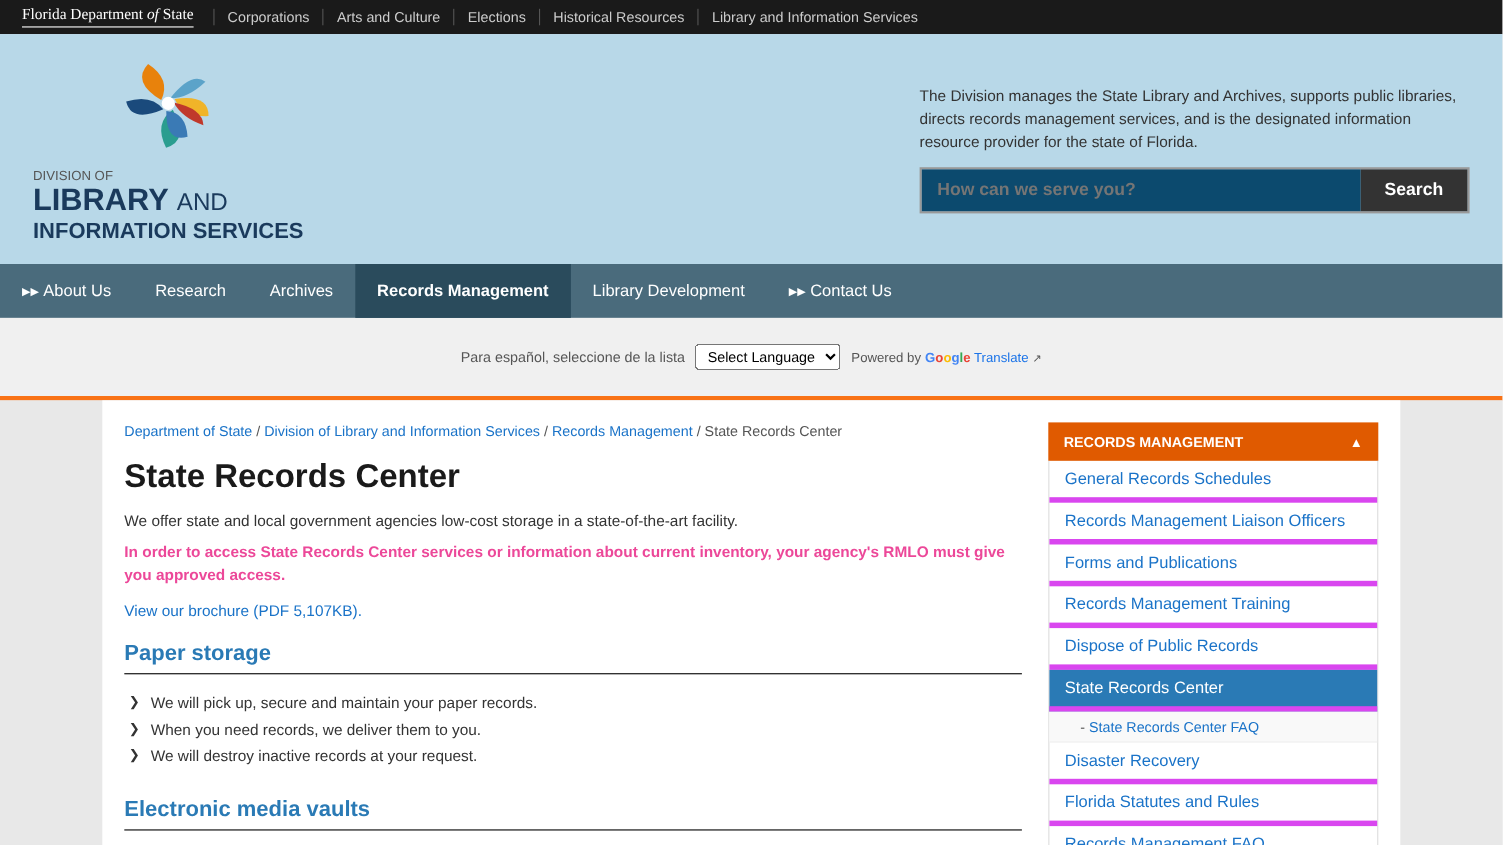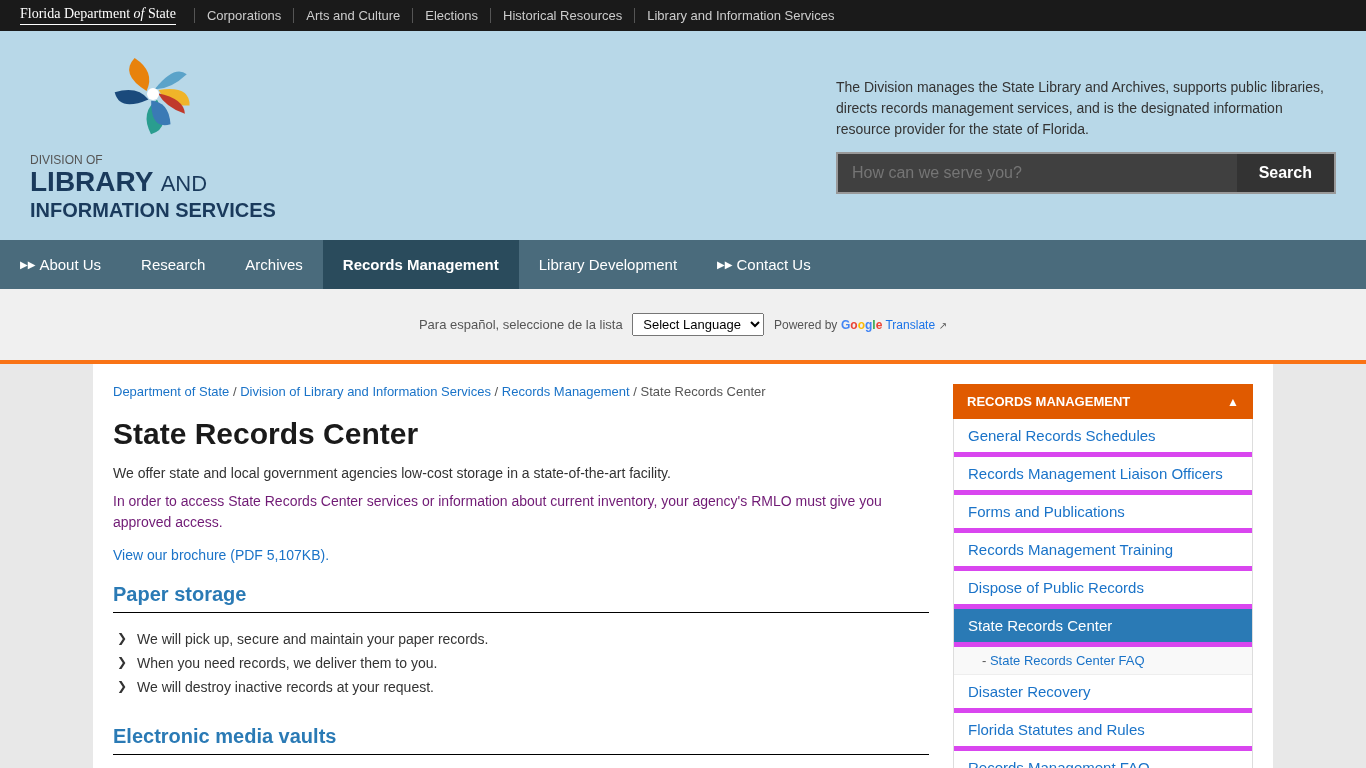--- a/index.html
+++ b/index.html
@@ -93,21 +93,22 @@
       display: flex;
       border: 2px solid #999;
     }
     .search-bar input {
       flex: 1;
       padding: 10px 14px;
       font-size: 16px;
       color: #aaa;
       border: none;
       outline: none;
-      background: #404040;
+      background: #0c4a6e;
+      font-weight: bold;
     }
     .search-bar button {
       background: #333;
       color: #fff;
       border: none;
       padding: 10px 22px;
       font-size: 16px;
       cursor: pointer;
       font-weight: bold;
     }
@@ -190,22 +191,22 @@
       color: #1a1a1a;
       margin-bottom: 14px;
     }
     .intro-text {
       font-size: 14px;
       color: #333;
       margin-bottom: 10px;
     }
     .access-notice {
       font-size: 14px;
-      font-weight: normal;
-      color: #701a75;
+      font-weight: bold;
+      color: #ec4899;
       margin-bottom: 14px;
       line-height: 1.5;
     }
     .brochure-link a {
       color: #1a73c8;
       text-decoration: none;
       font-size: 14px;
     }
 
     h2.section-title {

